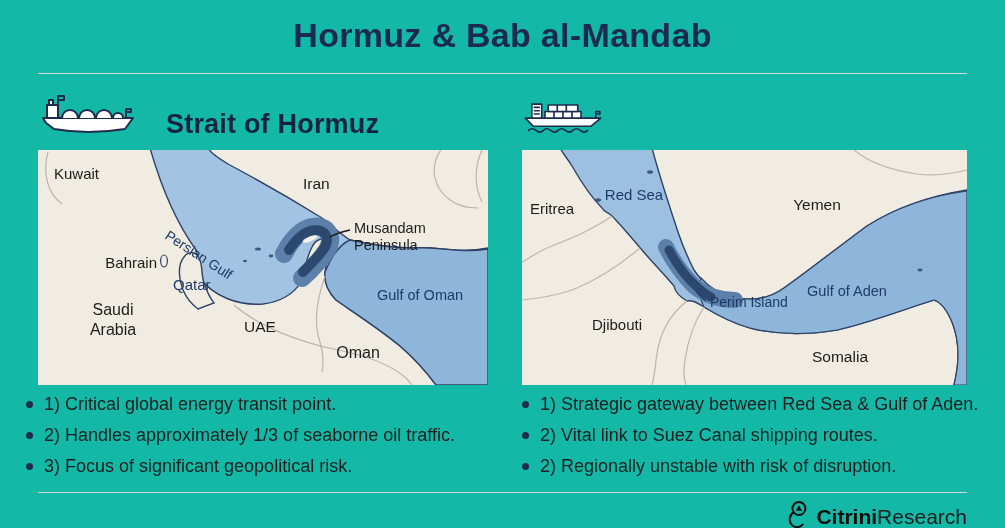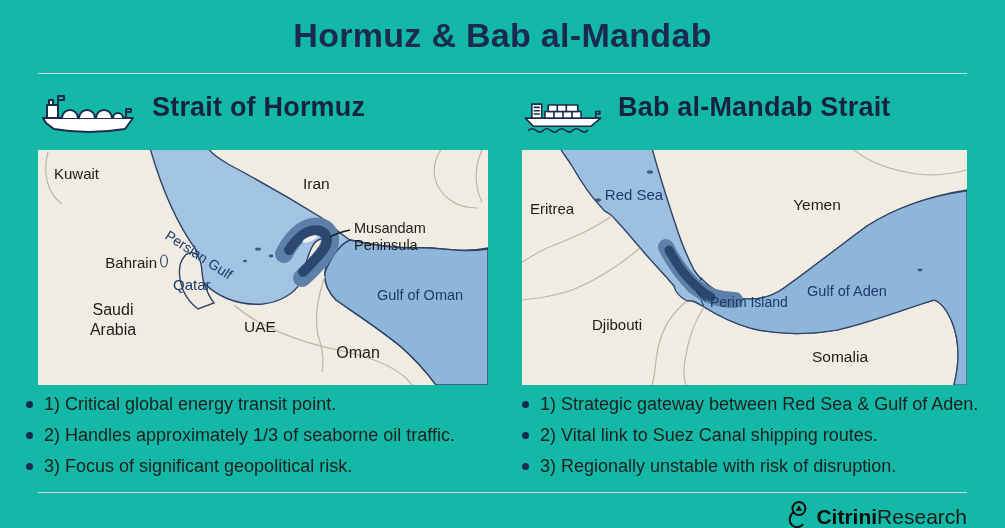--- a/index.html
+++ b/index.html
@@ -6,21 +6,21 @@
   body{font-family:"Liberation Sans", sans-serif; -webkit-font-smoothing:antialiased;}
   .canvas{position:relative;width:1005px;height:528px;background:#14b8a6;overflow:hidden;}
   .title{position:absolute;top:16px;left:0;width:100%;text-align:center;
          font-size:34px;font-weight:bold;color:#1b2a52;letter-spacing:.3px;}
   .rule{position:absolute;left:38px;width:929px;height:1px;background:#d6d6d6;}
   .rule.top{top:73px;}
   .rule.bottom{top:492px;}
   .col{position:absolute;top:92px;}
   .col.left{left:38px;width:450px;}
   .col.right{left:522px;width:445px;}
-  .col-head{display:flex;align-items:flex-start;gap:14px;height:48px;}
+  .col-head{display:flex;align-items:flex-end;gap:28px;height:48px;}
   .col-head h2{margin:0;font-size:27px;font-weight:bold;color:#16233f;letter-spacing:.2px;}
   .ship{flex:0 0 auto;}
   .mapwrap{position:absolute;top:150px;}
   .mapwrap.left{left:38px;}
   .mapwrap.right{left:522px;}
   svg text{font-family:"Liberation Sans", sans-serif;}
   .land-label{fill:#1c1c1c;}
   .water-label{fill:#1e3a6a;}
   ul.bullets{position:absolute;top:394px;margin:0;padding:0;list-style:none;}
   ul.bullets.left{left:26px;width:460px;}
@@ -66,21 +66,20 @@
           <path d="M4,27 H96 L84,37 H14 Z" fill="#ffffff"></path>
           <rect x="12" y="10" width="12" height="17" fill="#ffffff"></rect>
           <path d="M15,14 h6 M15,18 h6 M15,22 h6"></path>
           <rect x="28" y="19" width="44" height="8" fill="#ffffff"></rect>
           <rect x="32" y="11" width="36" height="8" fill="#ffffff"></rect>
           <path d="M39,19 v8 M50,19 v8 M61,19 v8 M43,11 v8 M54,11 v8"></path>
           <path d="M90,27 V19 h5 v3 h-5"></path>
           <path d="M8,42 q4,-4 9,0 t9,0 t9,0 t9,0 t9,0 t9,0 t9,0 t9,0"></path>
         </svg>
       </span>
-      <h2>Bab al-Mandab Strait</h2>
     </div>
   </div>
 
   <div class="mapwrap left">
     <svg width="450" height="235" viewBox="0 0 450 235">
       <rect x="0" y="0" width="450" height="235" fill="#f0ece2"></rect>
 
       <path d="M112,-2 L170,-2 C172,2 180,8 190,14 C220,30 255,50 284,68 C292,74 300,82 312,90
            C330,94 350,98 375,98 C400,96 420,104 450,98 L450,235 L398,235
            C390,224 378,210 362,196 C340,178 315,162 298,150 C290,142 286,132 287,122
@@ -197,21 +196,21 @@
     <li>
         <span class="dot"></span>
         <span>1) Strategic gateway between Red Sea &amp; Gulf of Aden.</span>
       </li>
     <li>
         <span class="dot"></span>
         <span>2) Vital link to Suez Canal shipping routes.</span>
       </li>
     <li>
         <span class="dot"></span>
-        <span>3) Regionally unstable with risk of disruption.</span>
+        <span>2) Regionally unstable with risk of disruption.</span>
       </li>
   </ul>
 
   <div class="rule bottom"></div>
 
   <div class="brand">
     <span>
       <svg width="24" height="30" viewBox="0 0 26 32" fill="none" stroke="#111111" stroke-width="2.2" stroke-linecap="round">
         <circle cx="14" cy="9" r="7"></circle>
         <path d="M14,5.5 L17.5,11.5 H10.5 Z" fill="#111111" stroke="none"></path>

